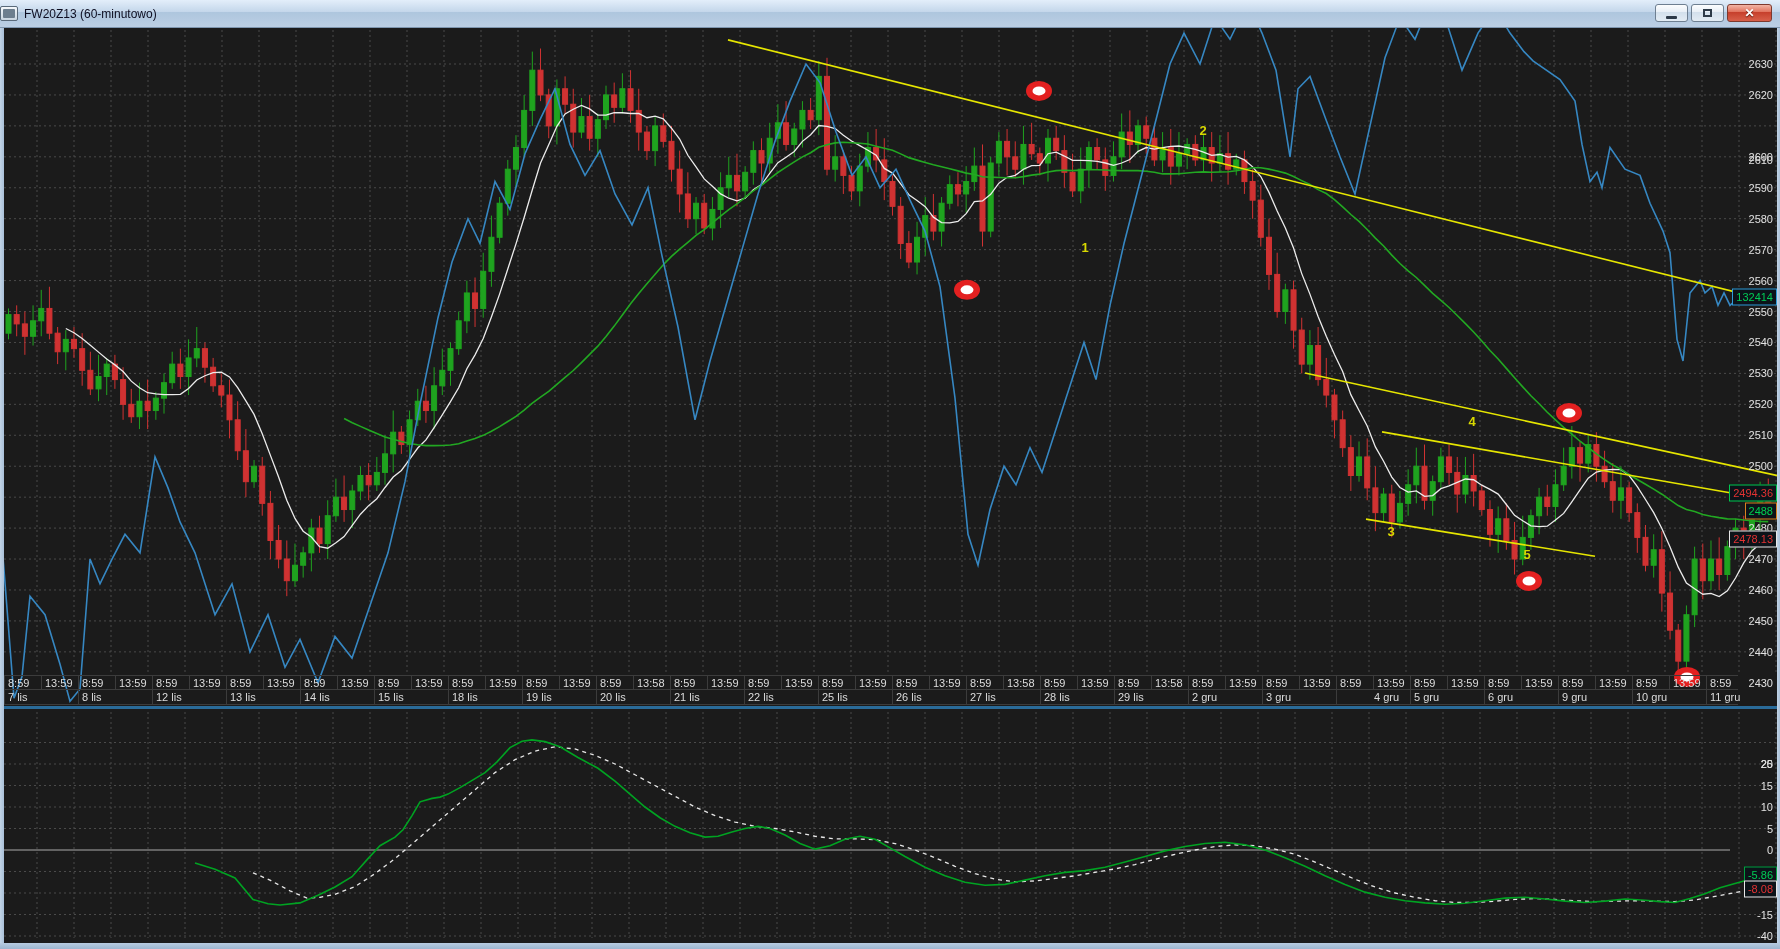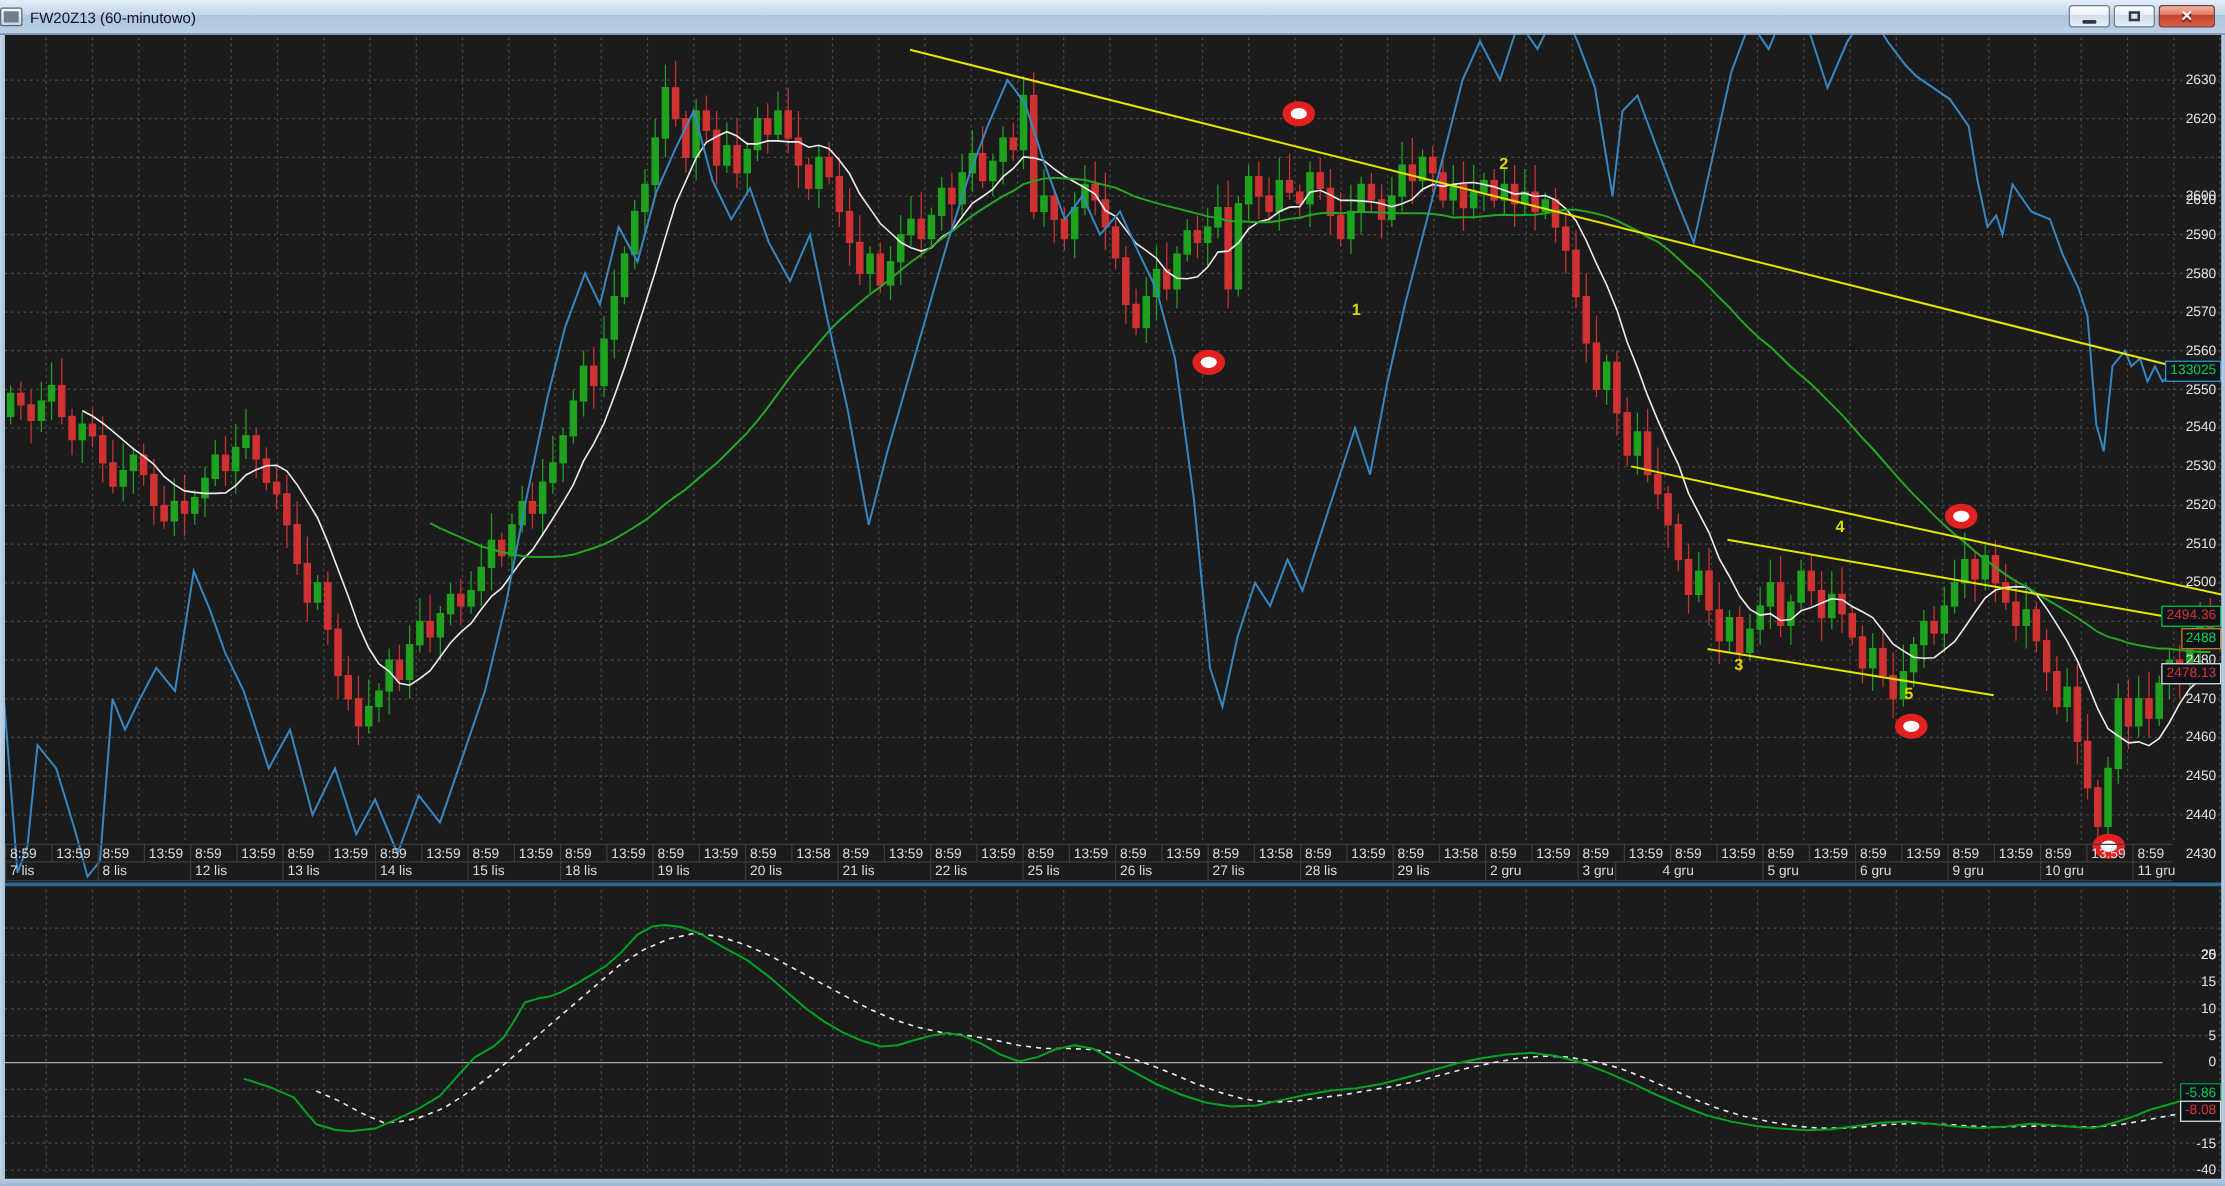--- a/index.html
+++ b/index.html
@@ -750,39 +750,39 @@
     <div class="tcell" style="left: 1147px; width: 37px;">13:58</div>
     <div class="dcell" style="left: 1110px; width: 74px;">29 lis</div>
     <div class="tcell" style="left: 1184px; width: 37px;">8:59</div>
     <div class="tcell" style="left: 1221px; width: 37px;">13:59</div>
     <div class="dcell" style="left: 1184px; width: 74px;">2 gru</div>
     <div class="tcell" style="left: 1258px; width: 37px;">8:59</div>
     <div class="tcell" style="left: 1295px; width: 37px;">13:59</div>
     <div class="dcell" style="left: 1258px; width: 74px;">3 gru</div>
     <div class="tcell" style="left: 1332px; width: 37px;">8:59</div>
     <div class="tcell" style="left: 1369px; width: 37px;">13:59</div>
-    <div class="dcell" style="left: 1288px; width: 74px; padding-left: 37px;">4 gru</div>
+    <div class="dcell" style="left: 1332px; width: 74px; padding-left: 37px;">4 gru</div>
     <div class="tcell" style="left: 1406px; width: 37px;">8:59</div>
     <div class="tcell" style="left: 1443px; width: 37px;">13:59</div>
     <div class="dcell" style="left: 1406px; width: 74px;">5 gru</div>
     <div class="tcell" style="left: 1480px; width: 37px;">8:59</div>
     <div class="tcell" style="left: 1517px; width: 37px;">13:59</div>
     <div class="dcell" style="left: 1480px; width: 74px;">6 gru</div>
     <div class="tcell" style="left: 1554px; width: 37px;">8:59</div>
     <div class="tcell" style="left: 1591px; width: 37px;">13:59</div>
     <div class="dcell" style="left: 1554px; width: 74px;">9 gru</div>
     <div class="tcell" style="left: 1628px; width: 37px;">8:59</div>
     <div class="tcell" style="left: 1665px; width: 37px;">13:59</div>
     <div class="dcell" style="left: 1628px; width: 74px;">10 gru</div>
     <div class="tcell" style="left: 1702px; width: 37px;">8:59</div>
     <div class="dcell" style="left: 1702px; width: 74px;">11 gru</div>
   </div>
 <div id="panel-sep"></div>
 <div id="value-labels">
-    <div class="val-box" style="top: 297px; color: rgb(0, 204, 85); border-color: rgb(47, 155, 216);">133025</div>
+    <div class="val-box" style="top: 297px; color: rgb(0, 204, 85); border-color: rgb(47, 155, 216);">132414</div>
     <div class="val-box" style="top: 493px; color: rgb(226, 50, 50); border-color: rgb(0, 200, 80);">2494.36</div>
     <div class="val-box" style="top: 511px; color: rgb(0, 208, 80); border-color: rgb(216, 130, 30);">2488</div>
     <div class="val-box" style="top: 539px; color: rgb(226, 50, 50); border-color: rgb(232, 232, 232);">2478.13</div>
     <div class="val-box" style="top: 875px; color: rgb(0, 204, 85); border-color: rgb(0, 160, 64);">-5.86</div>
     <div class="val-box" style="top: 889px; color: rgb(226, 50, 50); border-color: rgb(232, 232, 232);">-8.08</div>
   </div>
 
 <div id="border-left" class="border-strip"></div>
 <div id="border-right" class="border-strip"></div>
 <div id="border-bottom" class="border-strip"></div>

